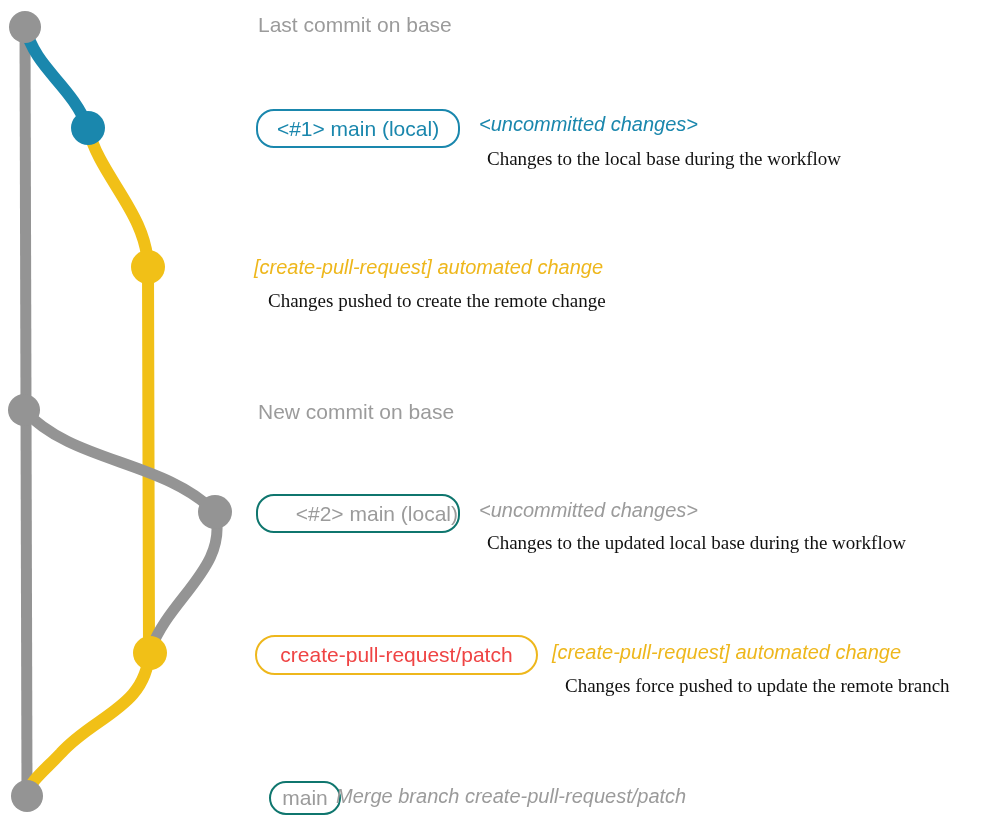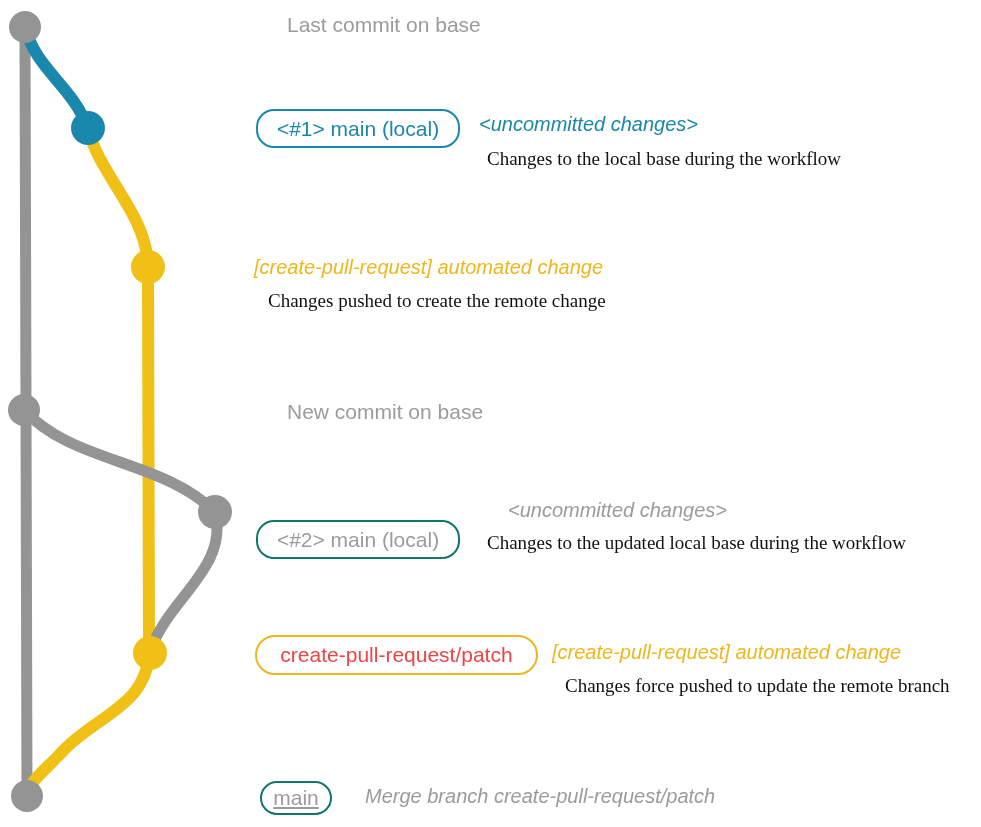--- a/index.html
+++ b/index.html
@@ -5,44 +5,44 @@
   html,body{margin:0;padding:0;}
   body{
     width:981px;height:827px;position:relative;background:#ffffff;
     font-family:"Liberation Sans",sans-serif;overflow:hidden;
   }
   #graph-svg{position:absolute;left:0;top:0;}
   .lbl{position:absolute;white-space:nowrap;line-height:1.15;}
   .sans{font-family:"Liberation Sans",sans-serif;font-size:20px;font-style:italic;}
   .sans-sm{font-family:"Liberation Sans",sans-serif;font-size:21px;}
   .serif{font-family:"Liberation Serif",serif;font-size:19px;color:#111111;}
-  .gray{color:#9b9b9b;margin-left:29px;}
+  .gray{color:#9b9b9b;}
   .teal{color:#1a87ad;}
   .yellow{color:#eeb71c;}
   .badge{
     position:absolute;display:flex;align-items:center;justify-content:center;
     border:2px solid #0f766e;border-radius:18px;background:#ffffff;
     font-family:"Liberation Sans",sans-serif;font-size:21px;color:#9b9b9b;
   }
   .badge.teal-b{border-color:#1a87ad;color:#1a87ad;}
   .badge.yellow-b{border-color:#eeb71c;color:#ef4444;}
   .t-last{left:258px;top:13px;}
   .t-new{left:258px;top:400px;}
   .badge1{left:256px;top:109px;width:200px;height:35px;}
   .h-unc1{left:479px;top:113px;}
   .cap1{left:487px;top:148px;}
   .h-auto1{left:254px;top:256px;}
   .cap2{left:268px;top:290px;}
-  .badge2{left:256px;top:520px;width:200px;height:35px;}
+  .badge2{left:256px;top:494px;width:200px;height:35px;justify-content:flex-end;}
   .h-unc2{left:479px;top:499px;}
   .cap3{left:487px;top:532px;}
   .badge3{left:255px;top:635px;width:279px;height:36px;border-radius:20px;}
   .h-auto2{left:552px;top:641px;}
   .cap4{left:565px;top:675px;}
-  .badge4{left:260px;top:781px;width:68px;height:30px;border-radius:17px;text-decoration:underline;}
+  .badge4{left:269px;top:781px;width:68px;height:30px;border-radius:17px;}
   .h-merge{left:336px;top:785px;}
 </style>
 </head>
 <body>
 
 <svg id="graph-svg" width="250" height="827" viewBox="0 0 250 827" aria-hidden="true">
 
   <path d="M 25 27 L 27 796" fill="none" stroke="#949494" stroke-width="11"></path>
 
   <path d="M 25 27 C 36 70, 71 84, 88 128" fill="none" stroke="#1a87ad" stroke-width="12" stroke-linecap="round"></path>

